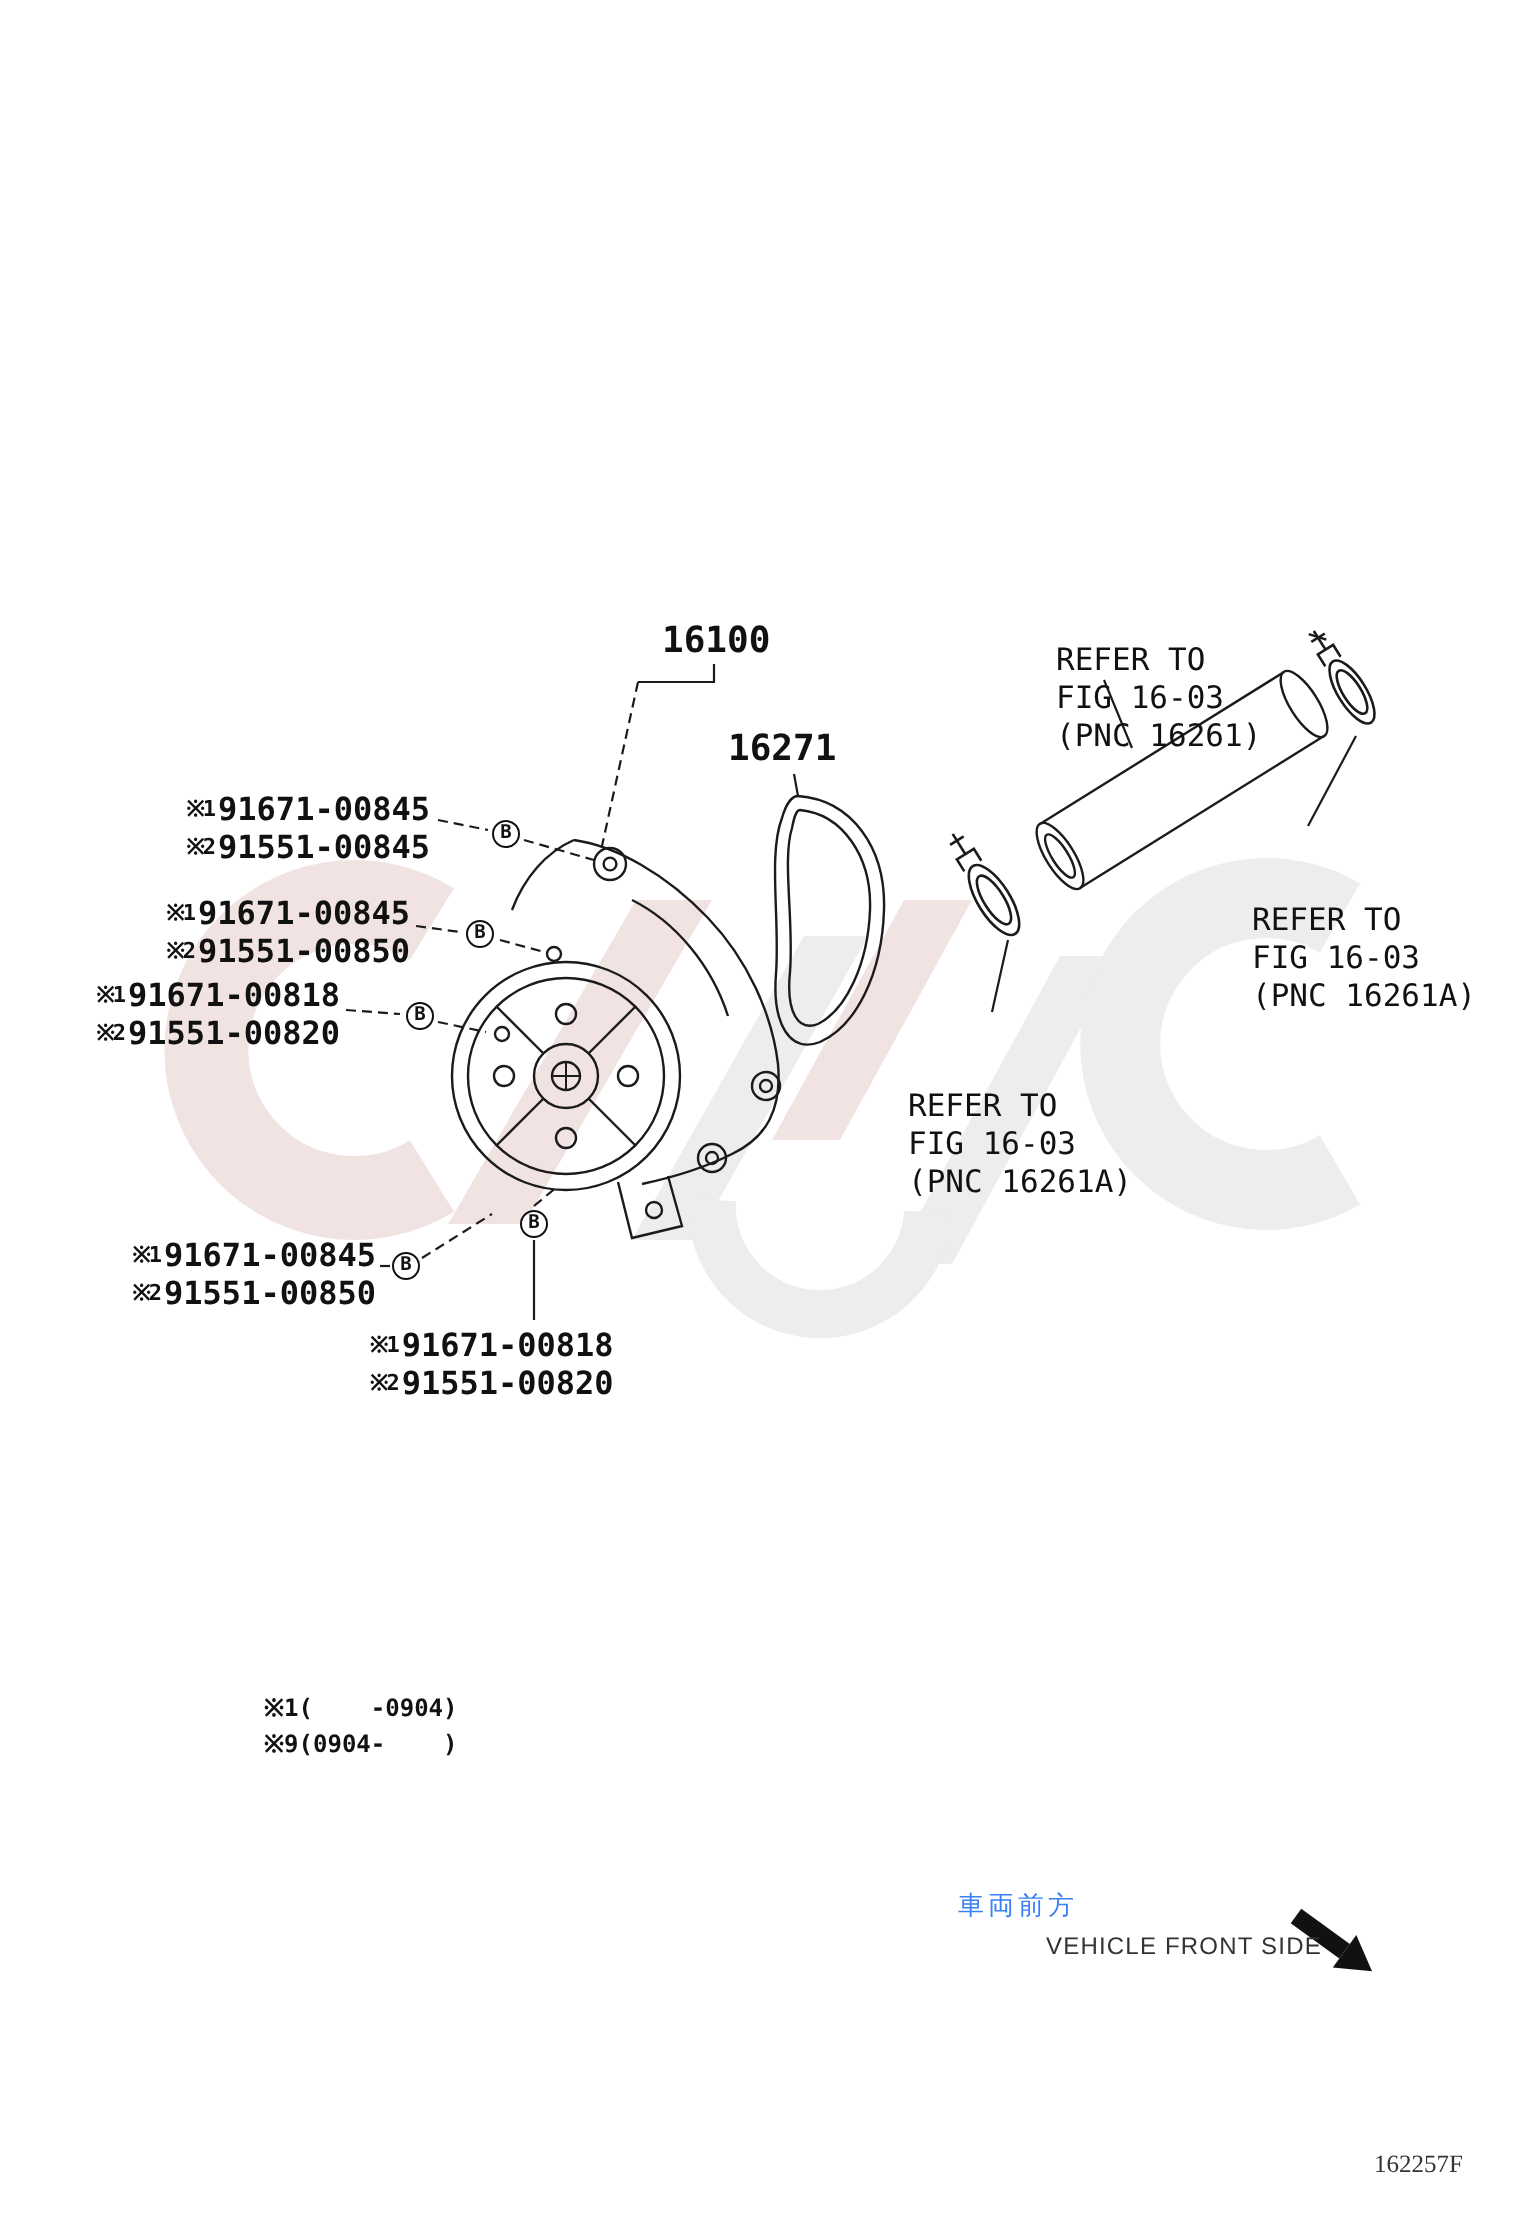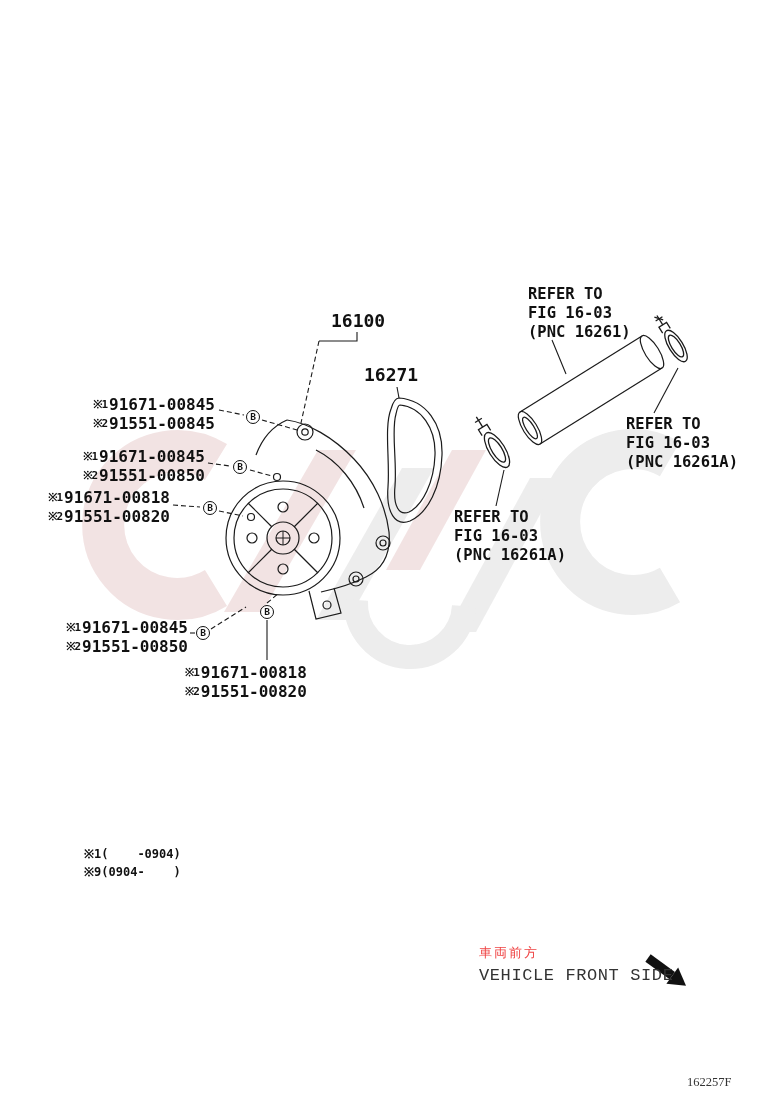--- a/index.html
+++ b/index.html
@@ -6,35 +6,35 @@
   html,body { background:#ffffff; }
   .canvas {
     position:relative; width:760px; height:1112px; background:#fff; overflow:hidden;
     font-family:"DejaVu Sans Mono","Liberation Mono",monospace; color:#111;
   }
   .layer { position:absolute; left:0; top:0; }
   .pn {
     position:absolute; font-weight:bold; font-size:18px; white-space:nowrap;text-align:right;
   }
   .refer {
-    position:absolute; font-weight:bold; font-size:15.5px; line-height:19px; white-space:nowrap;
+    position:absolute; font-weight:normal; font-size:15.5px; line-height:19px; white-space:nowrap;margin-top:36px;
   }
   .bolt-row {
     position:absolute; font-weight:bold; font-size:16px; line-height:19px; white-space:nowrap;
   }
   .bolt-row.right { text-align:left; }
   .pfx { font-size:11px; vertical-align:2px; letter-spacing:-1px; margin-right:2px; }
   .bmark {
     position:absolute; width:14px; height:14px; border:1.3px solid #111; border-radius:50%;
     font-size:9.5px; font-weight:bold; display:flex; align-items:center; justify-content:center;
     background:#fff; line-height:1;
   }
-  .footnote { position:absolute; font-size:12px; line-height:18px; white-space:pre; font-weight:bold; }
-  .dir-jp { position:absolute; font-family:"DejaVu Sans",sans-serif; font-size:13px; letter-spacing:2px; color:#ef4444; }
-  .dir-en { position:absolute; font-family:Liberation Mono, monospace; font-size:17px; letter-spacing:0.6px; color:#333; }
+  .footnote { position:absolute; font-size:12px; line-height:18px; white-space:pre; font-weight:bold;margin-left:48px; }
+  .dir-jp { position:absolute; font-family:"DejaVu Sans",sans-serif; font-size:13px; letter-spacing:2px; color:#3b82f6; }
+  .dir-en { position:absolute; font-family:Liberation Sans, sans-serif; font-size:12px; letter-spacing:0.6px; color:#333;margin-left:44px; }
   .fig-code { position:absolute; font-family:Liberation Serif, serif; font-size:12.5px; color:#333; }
 </style>
 </head>
 <body>
 
 <div class="canvas">
 
   <svg class="layer" width="760" height="1112" viewBox="0 0 760 1112">
     <g opacity="0.75">
       <path d="M216,462 A74,74 0 1 0 216,588" stroke="#eedada" stroke-width="42" fill="none"></path>

